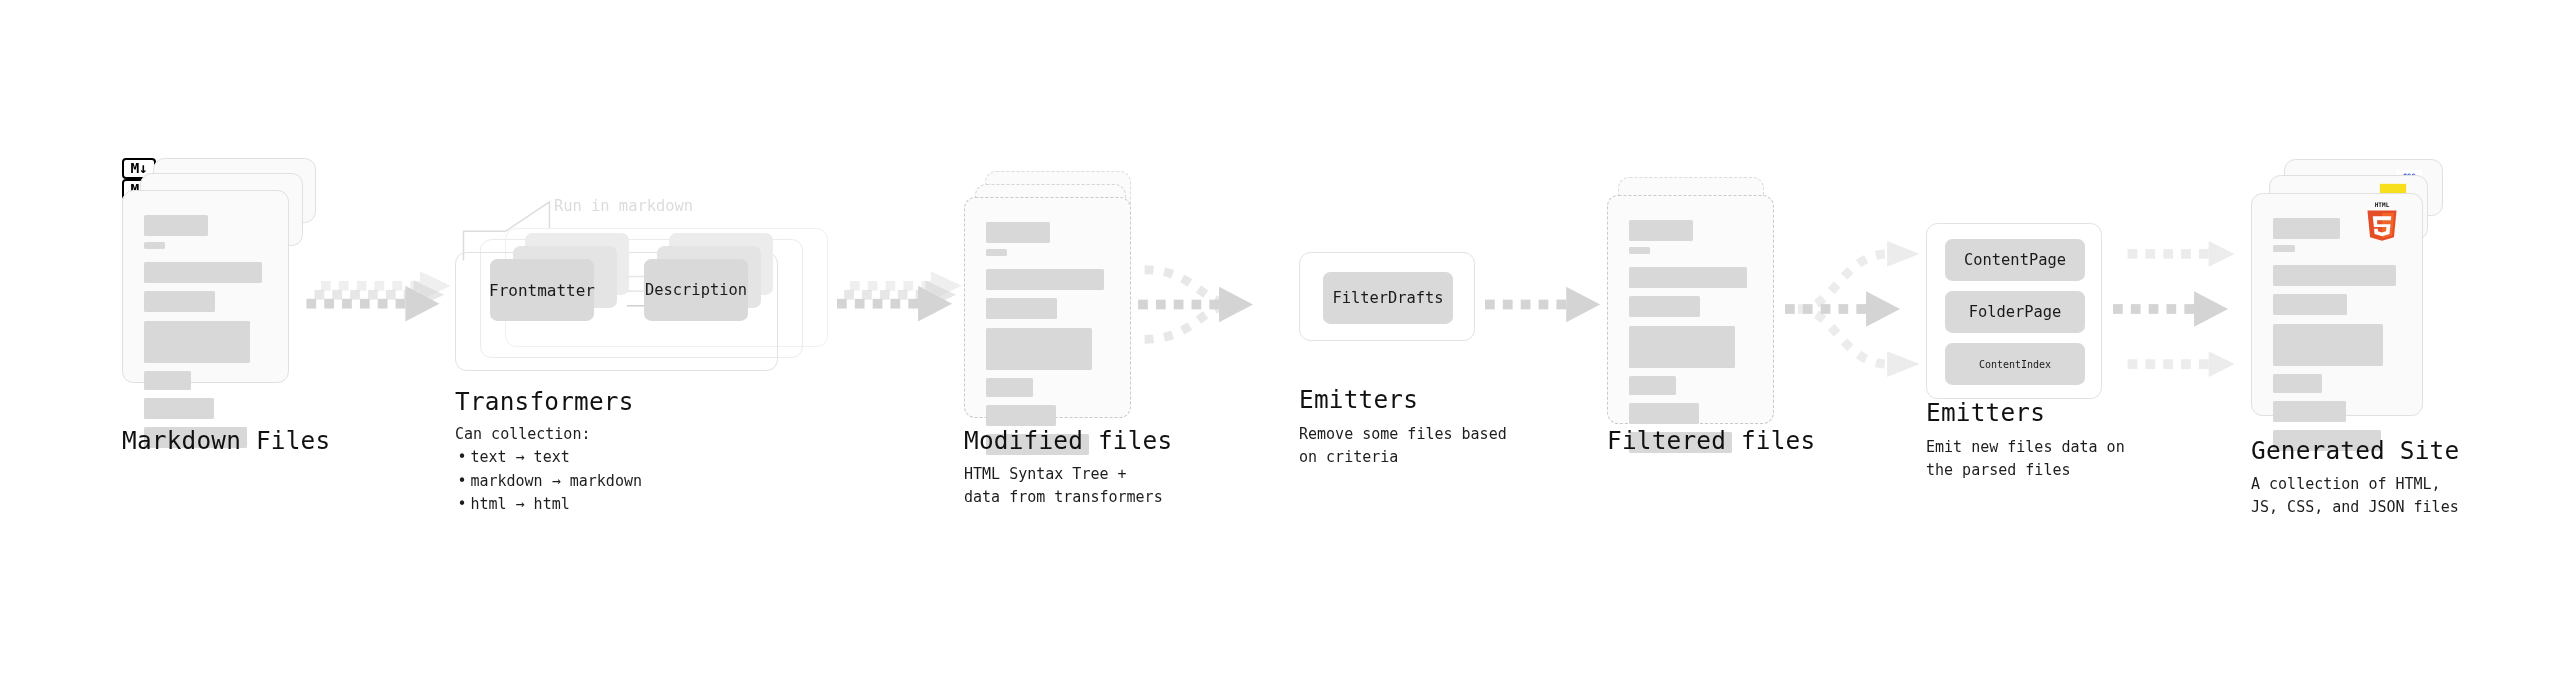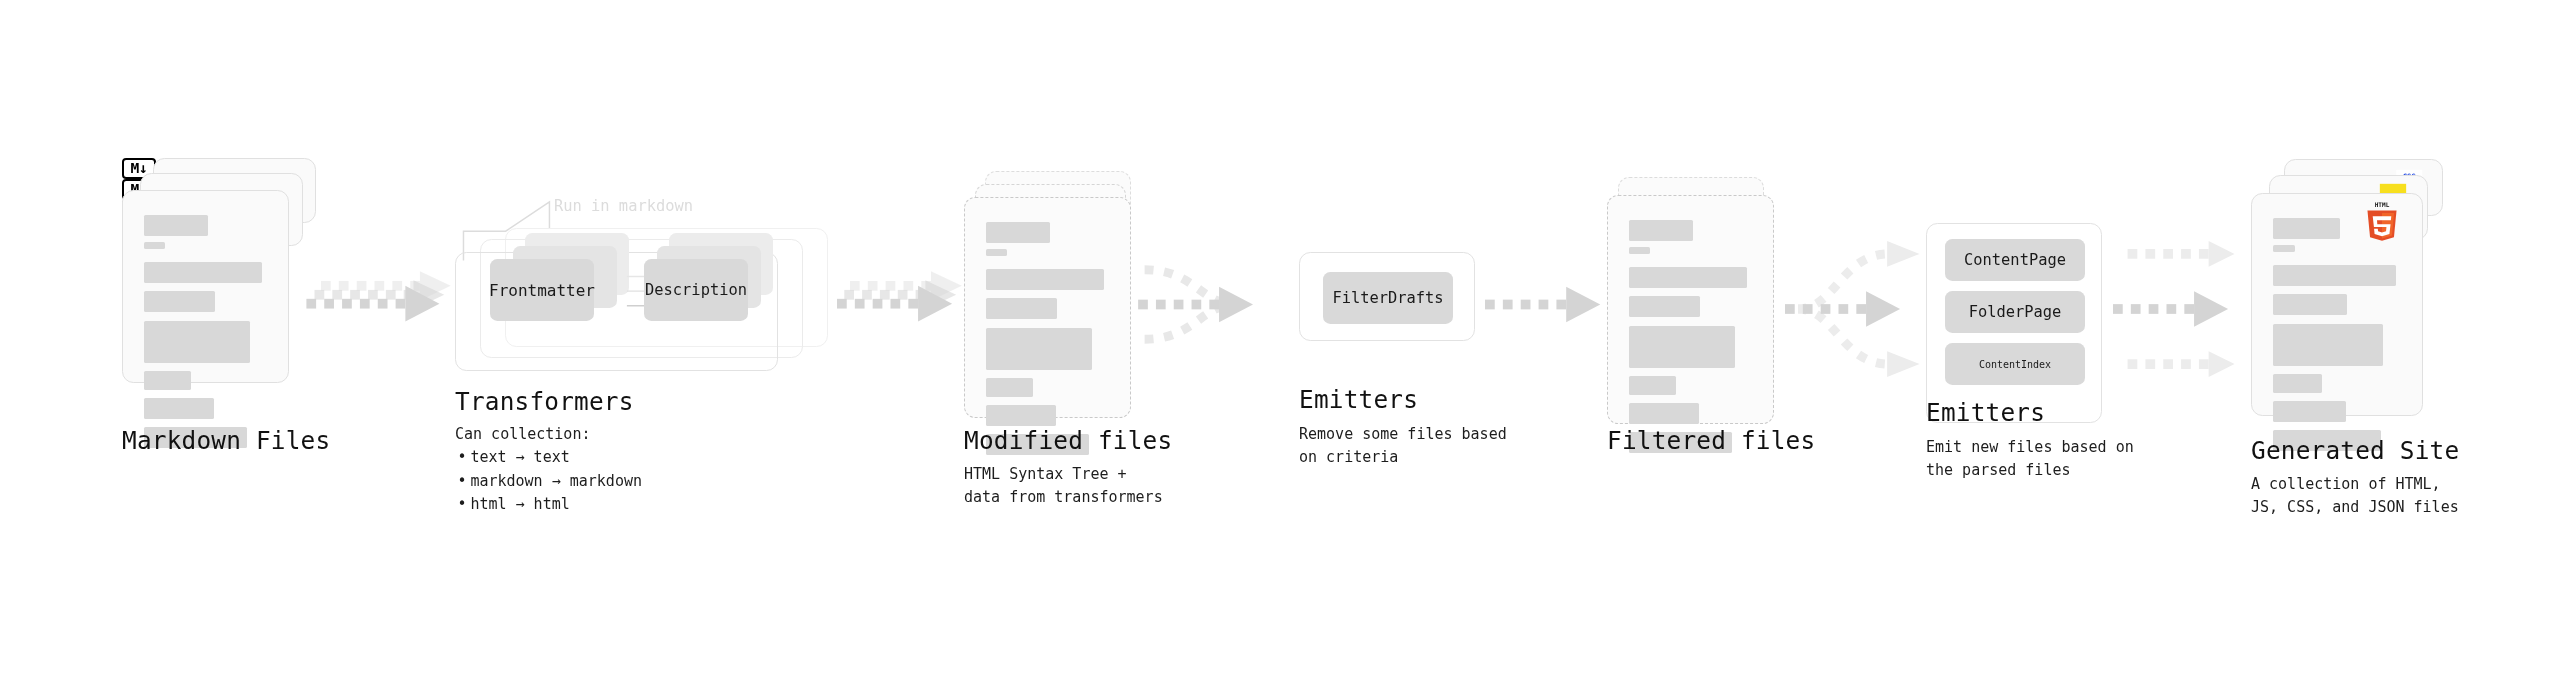--- a/index.html
+++ b/index.html
@@ -346,28 +346,28 @@
     <g fill="#d4d4d4">
       <rect x="0" y="84" width="12" height="12"></rect>
         <rect x="22" y="84" width="12" height="12"></rect>
       <rect x="44" y="84" width="12" height="12"></rect>
         <rect x="66" y="84" width="12" height="12"></rect>
       <rect x="88" y="84" width="12" height="12"></rect>
       <polygon points="100,68 142,90 100,112"></polygon>
     </g>
   </svg>
 
-  <div class="groupbox stage-el" style="left:1926px;top:223px;width:176px;height:200px;">
+  <div class="groupbox stage-el" style="left:1926px;top:223px;width:176px;height:176px;">
     <div class="chip" style="left:18px;top:14.6px;width:140px;height:42px;font-size:15.4px;">ContentPage</div>
     <div class="chip" style="left:18px;top:67px;width:140px;height:42px;font-size:15.4px;">FolderPage</div>
     <div class="chip" style="left:18px;top:119px;width:140px;height:42px;font-size:10px;">ContentIndex</div>
   </div>
 
   <div class="section-title" style="left:1926px;top:401px;">Emitters</div>
-  <div class="section-desc" style="left:1926px;top:436px;">Emit new files based on
+  <div class="section-desc" style="left:1926px;top:436px;">Emit new files data on
 the parsed files</div>
 
   <svg class="stage-el" style="left:2113px;top:236px;" width="154" height="146" viewBox="0 0 190 180">
     <g fill="#ececec">
       <rect x="18" y="16" width="12" height="12"></rect>
         <rect x="40" y="16" width="12" height="12"></rect>
       <rect x="62" y="16" width="12" height="12"></rect>
         <rect x="84" y="16" width="12" height="12"></rect>
       <rect x="106" y="16" width="12" height="12"></rect>
       <polygon points="118,6 150,22 118,38"></polygon>

